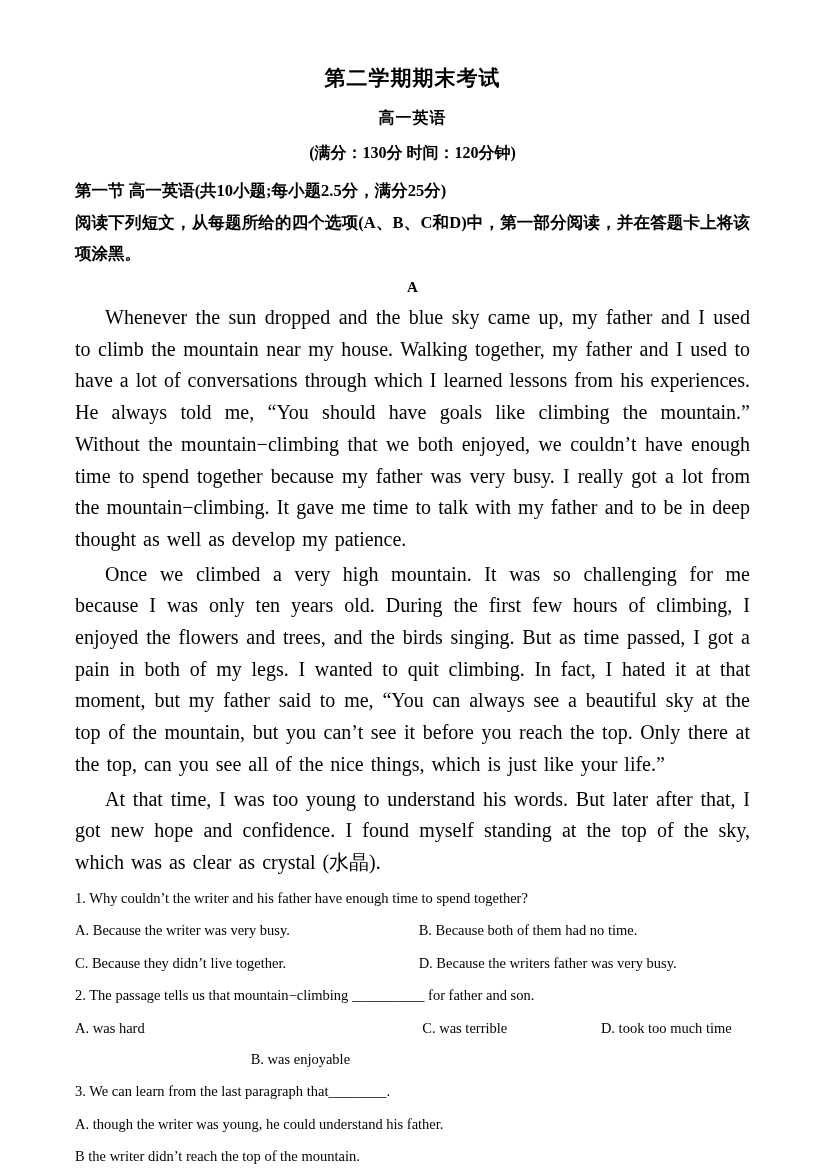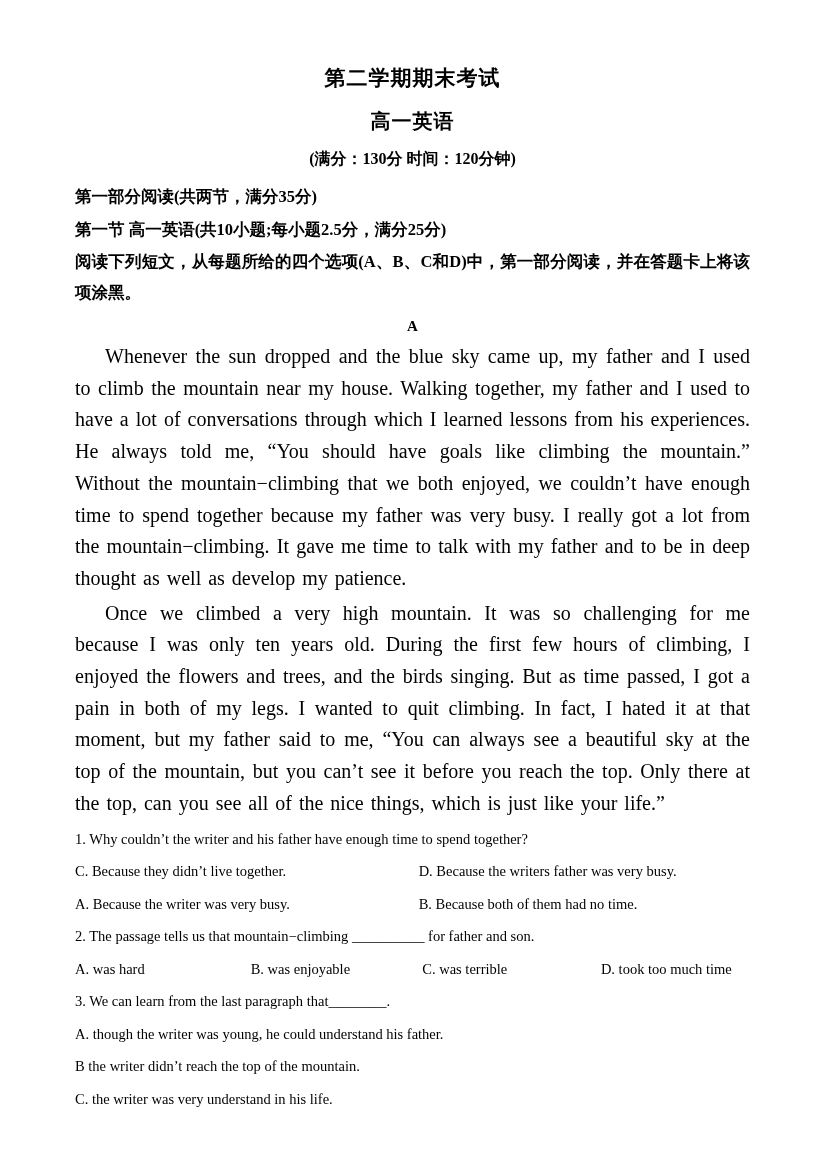--- a/index.html
+++ b/index.html
@@ -20,21 +20,21 @@
   .title {
     text-align: center;
     font-weight: bold;
     font-size: 21px;
     margin: 0 0 16px 0;
     letter-spacing: 1px;
   }
   .subtitle {
     text-align: center;
     font-weight: bold;
-    font-size: 20px;
+    font-size: 16px;
     margin: 0 0 14px 0;
     letter-spacing: 1px;
   }
   .meta {
     text-align: center;
     font-weight: bold;
     font-size: 16px;
     margin: 0 0 10px 0;
   }
   .head-line {
@@ -69,50 +69,50 @@
     line-height: 32.5px;
     margin: 0;
     white-space: nowrap;
   }
   .opt {
     display: inline-block;
     vertical-align: top;
   }
   .w340 { width: 340px; }
   .w172 { width: 172px; }
-  .w168 { width: 168px; }
+  .w168 { width: 168px; margin-top: 31px; }
   .w175 { width: 175px; }
 </style>
 </head>
 <body>
 
 <div class="page">
 
   <h1 class="title">第二学期期末考试</h1>
   <h2 class="subtitle">高一英语</h2>
   <p class="meta">(满分：130分 时间：120分钟)</p>
 
-  <p class="head-line">第一部分阅读(共两节，满分35分)</p>
   <p class="head-line">第一节 高一英语(共10小题;每小题2.5分，满分25分)</p>
   <p class="head-line directions">阅读下列短文，从每题所给的四个选项(A、B、C和D)中，第一部分阅读，并在答题卡上将该项涂黑。</p>
 
   <p class="passage-label">A</p>
 
   <p class="para">Whenever the sun dropped and the blue sky came up, my father and I used to climb the mountain near my house. Walking together, my father and I used to have a lot of conversations through which I learned lessons from his experiences. He always told me, “You should have goals like climbing the mountain.” Without the mountain−climbing that we both enjoyed, we couldn’t have enough time to spend together because my father was very busy. I really got a lot from the mountain−climbing. It gave me time to talk with my father and to be in deep thought as well as develop my patience.</p>
   <p class="para">Once we climbed a very high mountain. It was so challenging for me because I was only ten years old. During the first few hours of climbing, I enjoyed the flowers and trees, and the birds singing. But as time passed, I got a pain in both of my legs. I wanted to quit climbing. In fact, I hated it at that moment, but my father said to me, “You can always see a beautiful sky at the top of the mountain, but you can’t see it before you reach the top. Only there at the top, can you see all of the nice things, which is just like your life.”</p>
+  <p class="para">At that time, I was too young to understand his words. But later after that, I got new hope and confidence. I found myself standing at the top of the sky, which was as clear as crystal (水晶).</p>
 
   <div class="question">
     <p class="q-line">1. Why couldn’t the writer and his father have enough time to spend together?</p>
     <p class="q-line">
+      <span class="opt w340">A. Because the writer was very busy.</span>
+      <span class="opt">B. Because both of them had no time.</span>
+    </p>
+    <p class="q-line">
       <span class="opt w340">C. Because they didn’t live together.</span>
       <span class="opt">D. Because the writers father was very busy.</span>
-    </p>
-    <p class="q-line">
-      <span class="opt w340">A. Because the writer was very busy.</span>
-      <span class="opt">B. Because both of them had no time.</span>
     </p>
   </div>
 
   <div class="question">
     <p class="q-line">2. The passage tells us that mountain−climbing __________ for father and son.</p>
     <p class="q-line">
       <span class="opt w172">A. was hard</span>
       <span class="opt w168">B. was enjoyable</span>
       <span class="opt w175">C. was terrible</span>
       <span class="opt">D. took too much time</span>

